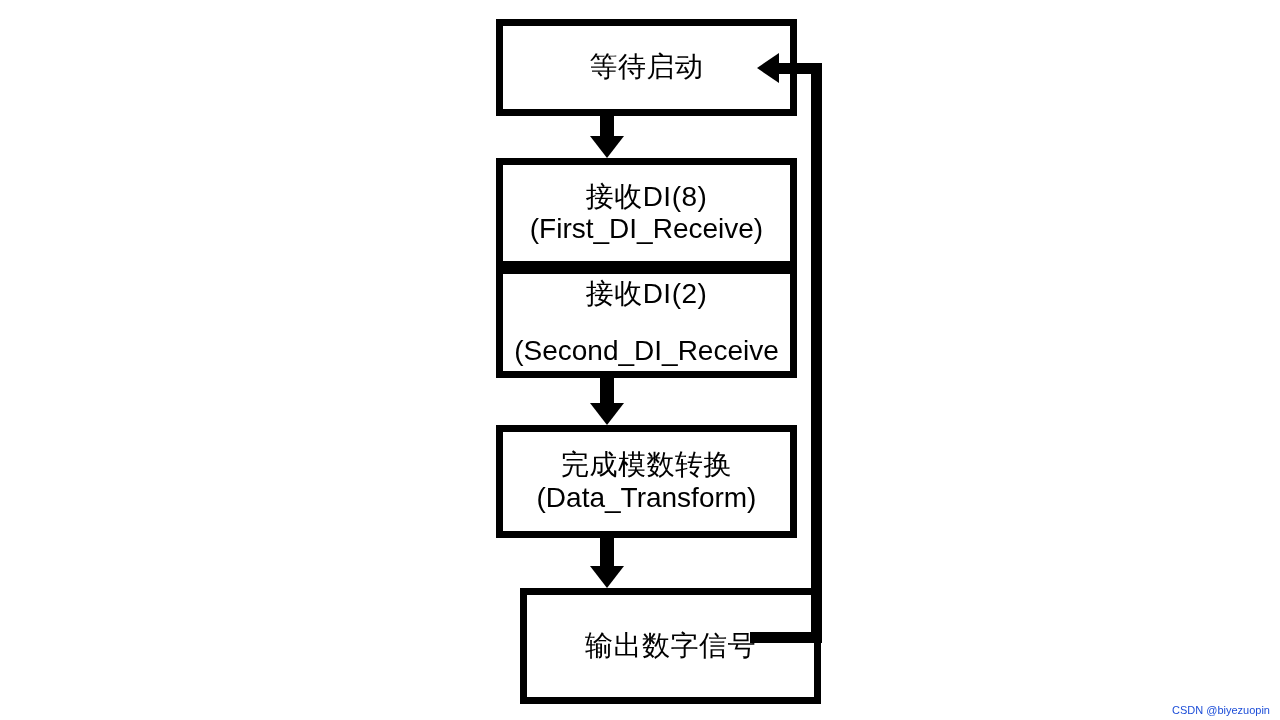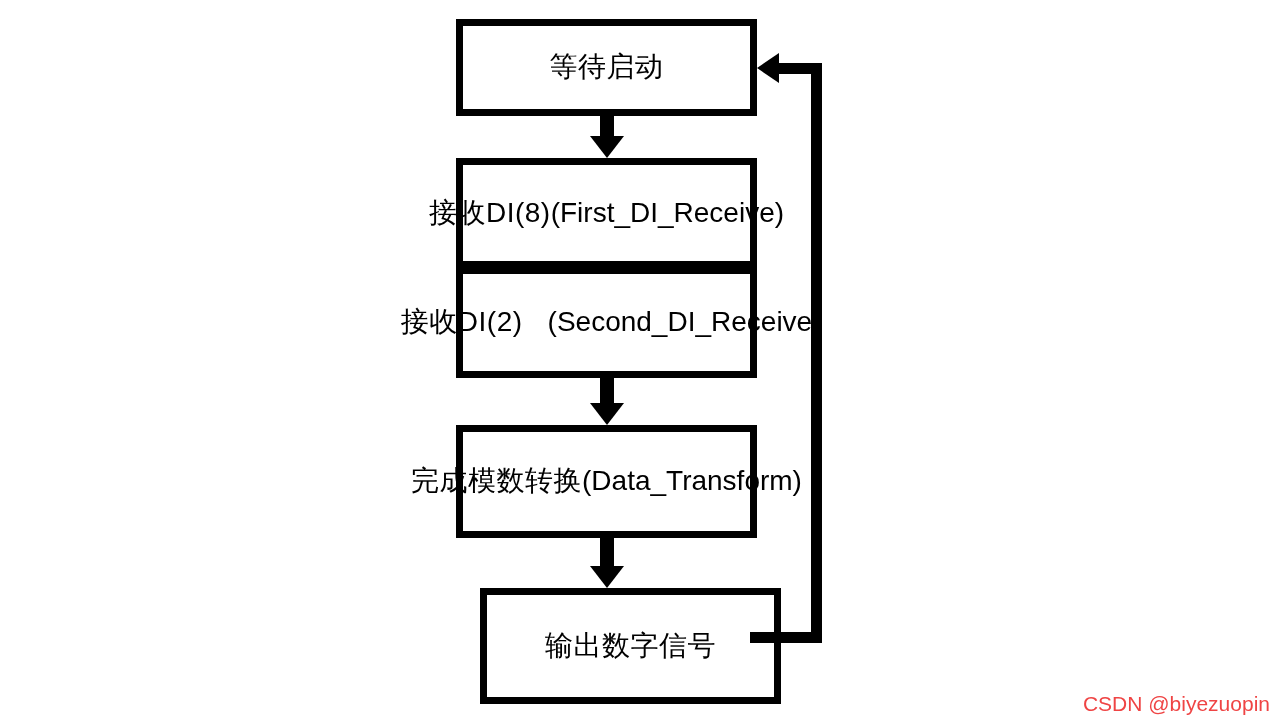--- a/index.html
+++ b/index.html
@@ -23,27 +23,28 @@
     height: 720px;
   }
 
   
   .node {
     position: absolute;
     box-sizing: border-box;
     background: #ffffff;
     border: 7px solid #000000;
     display: flex;
-    flex-direction: row;
+    flex-direction: column;
     align-items: center;
     justify-content: center;
     text-align: center;
     color: #000000;
     line-height: 1.16;
     white-space: nowrap;
+    margin-left: 40px;
   }
   .node .cn {
     font-size: 28px;
     letter-spacing: 0.5px;
   }
   .node .en {
     font-size: 28px;
   }
   
   .node.joined-top {
@@ -74,22 +75,22 @@
     border-top: 15px solid transparent;
     border-bottom: 15px solid transparent;
     border-right: 22px solid #000000;
   }
 
   
   #watermark {
     position: absolute;
     right: 10px;
     bottom: 4px;
-    font-size: 21px;
-    color: #ef4444;
+    font-size: 11px;
+    color: #1d4ed8;
     font-family: "Liberation Sans", "DejaVu Sans", sans-serif;
     user-select: none;
   }
 </style>
 </head>
 <body>
 
 <div id="canvas">
 
   <div class="node" style="left:456px; top:19px; width:301px; height:97px;">

